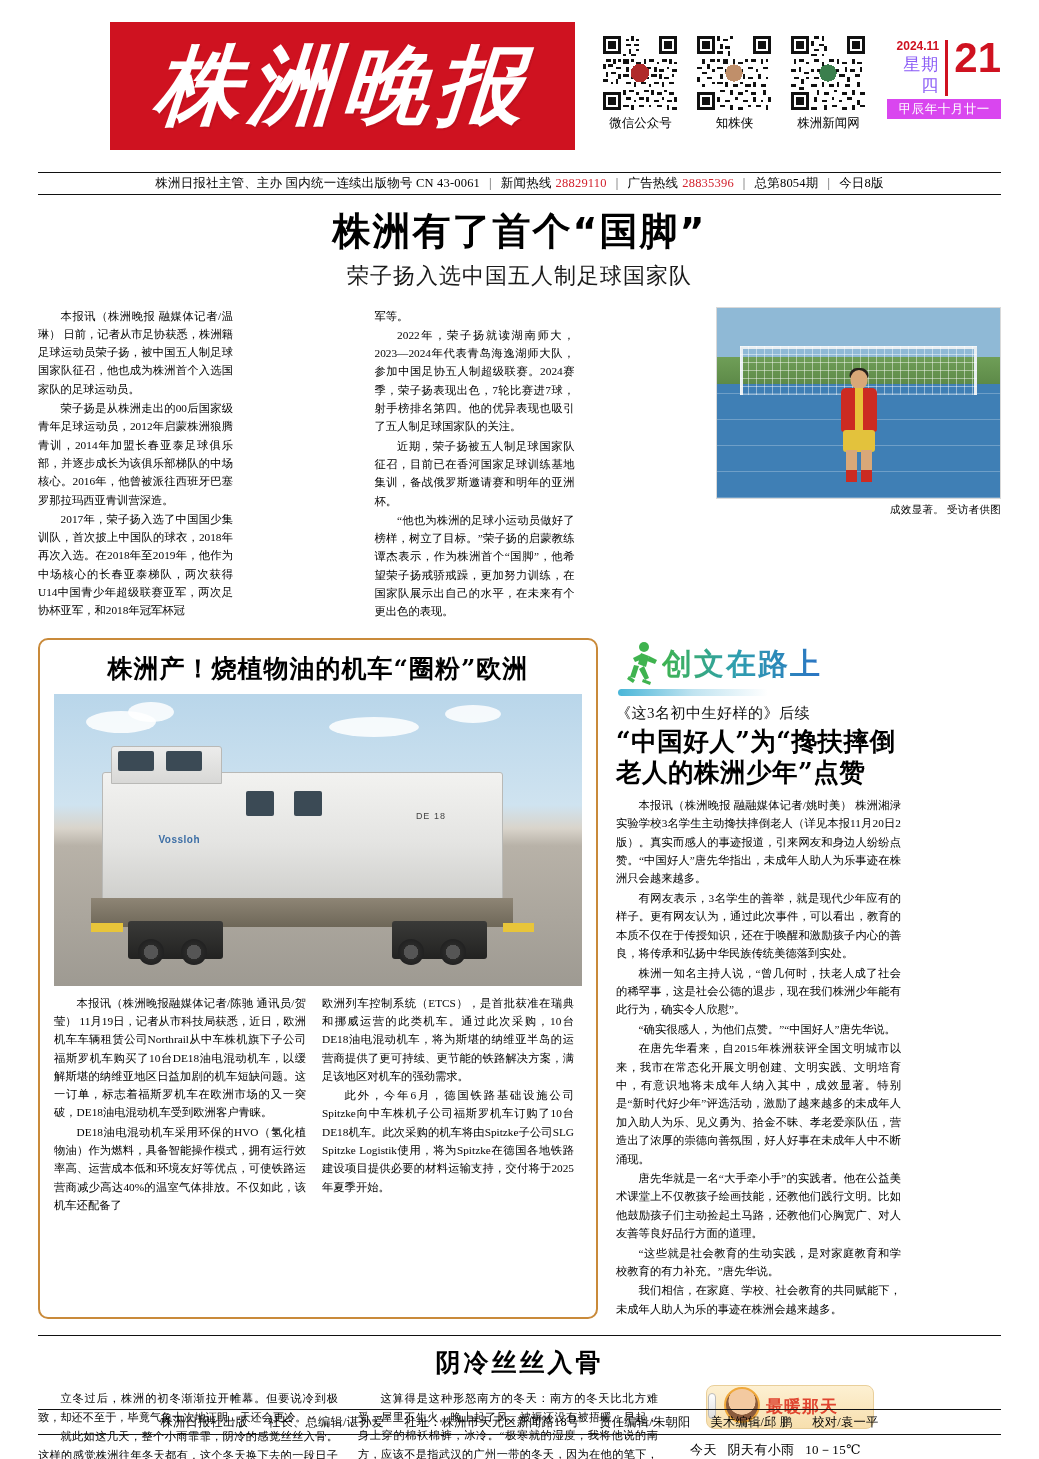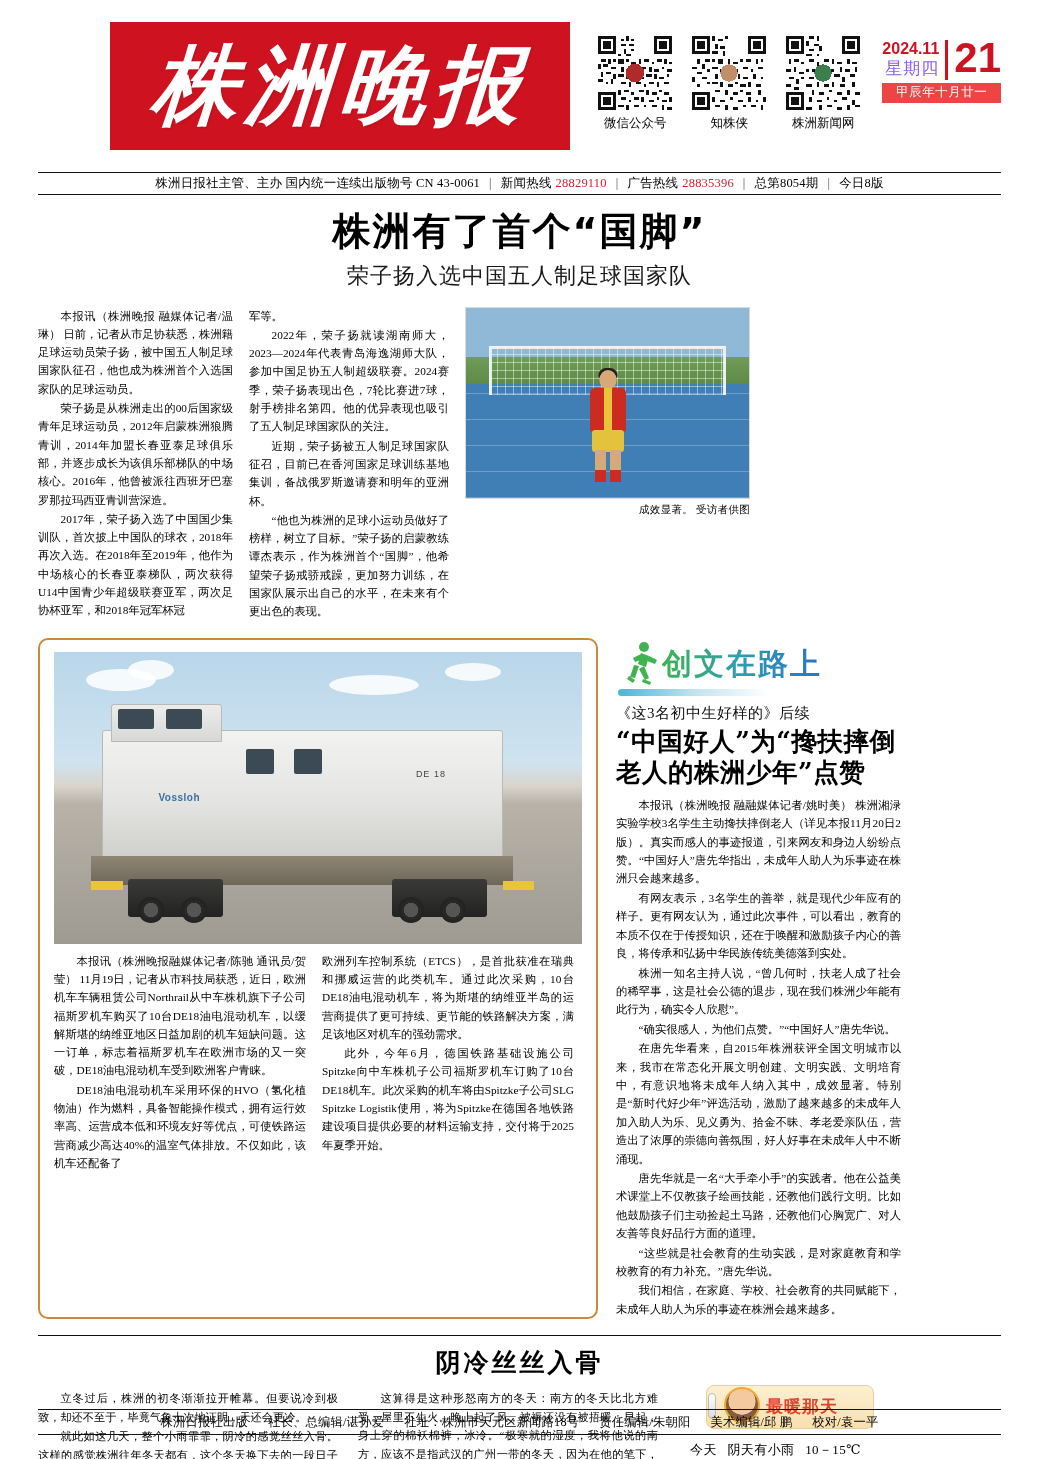--- a/index.html
+++ b/index.html
@@ -33,44 +33,44 @@
     text-shadow: 2px 2px 0 rgba(0,0,0,.06);
     white-space: nowrap;
   }
   .qr-group { display: flex; gap: 20px; margin-left: 28px; padding-top: 14px; justify-content: flex-end; }
   .qr-item { width: 74px; text-align: center; }
   .qr-img { width: 74px; height: 74px; position: relative; background:#fff; }
   .qr-label { font-size: 12.5px; margin-top: 5px; font-family: "Liberation Serif", serif; white-space: nowrap; }
   .date-block { margin-left: 22px; padding-top: 18px; width: 122px; }
   .date-top { display: flex; align-items: flex-start; }
   .date-left { text-align: right; padding-right: 6px; border-right: 3px solid #cf1220; }
-  .date-ym { color: #cf1220; font-weight: 700; font-size: 16px; font-family: "Liberation Sans", sans-serif; line-height: 1.15; }
+  .date-ym { color: #cf1220; font-weight: 700; font-size: 12px; font-family: "Liberation Sans", sans-serif; line-height: 1.15; }
   .date-dow { color: #8b5cf6; font-weight: 400; font-size: 17px; line-height: 1.25; letter-spacing: 1px; }
   .date-day { color: #cf1220; font-weight: 700; font-size: 42px; line-height: .88; padding-left: 6px;
               font-family: "Liberation Sans", sans-serif; }
-  .date-lunar { background: #ef4444; color: #fff; font-size: 12.5px; text-align: center;
+  .date-lunar { background: #d946ef; color: #fff; font-size: 12.5px; text-align: center;
                 padding: 1.5px 3px; margin-top: 3px; letter-spacing: .5px; white-space: nowrap; }
 
   
   .infobar {
     border-top: 1.5px solid #111; border-bottom: 1.5px solid #111;
     margin: 22px 0 0 0; height: 23px; display: flex; align-items: center; justify-content: center;
     font-size: 12.5px; letter-spacing: .2px;
   }
   .infobar span { white-space: nowrap; }
   .infobar .sep { margin: 0 9px; color: #555; }
   .infobar .red { color: #d21f2b; }
 
   
   .lead { padding-top: 14px; }
   .lead-title { text-align: center; font-size: 38px; font-weight: 700; letter-spacing: 2px;
                 font-family: "DejaVu Sans", sans-serif; line-height: 1.2; }
   .lead-sub { text-align: center; font-size: 22px; margin-top: 6px; letter-spacing: 1px;
               font-family: "Liberation Sans", sans-serif; color: #1a1a1a; }
-  .lead-body { display: flex; gap: 16px; margin-top: 16px; }
+  .lead-body { display: flex; gap: 16px; margin-top: 16px; justify-content: space-between; }
   .col-text { font-size: 11.3px; line-height: 1.62; text-align: justify; }
   .col-text p { text-indent: 2em; margin-bottom: 1px; }
   .lead-c1 { width: 195px; }
   .lead-c2 { width: 200px; }
   .lead-photo { width: 285px; }
   .photo-frame { width: 285px; height: 192px; position: relative; overflow: hidden; border: 1px solid #d9d9d9; }
   .cap { font-size: 10.5px; text-align: right; margin-top: 4px; letter-spacing: .3px; }
 
   
   .middle { display: flex; gap: 18px; margin-top: 16px; }
@@ -519,20 +519,21 @@
           </div>
         </div>
         <div class="cap">成效显著。 受访者供图</div>
       </div>
     </div>
   </div>
 
   <div class="middle">
 
     <div class="train-box">
+      <div class="train-title">株洲产！烧植物油的机车“圈粉”欧洲</div>
       <div class="train-photo">
         <div class="ph-train">
           <div class="cloud" style="left:6%;top:6%;width:70px;height:22px"></div>
           <div class="cloud" style="left:14%;top:3%;width:46px;height:20px"></div>
           <div class="cloud" style="left:52%;top:8%;width:90px;height:20px"></div>
           <div class="cloud" style="left:74%;top:4%;width:56px;height:18px"></div>
           <div class="loco">
             <div class="cab"></div>
             <div class="win" style="left:4%;top:-18%;width:9%;height:16%"></div>
             <div class="win" style="left:16%;top:-18%;width:9%;height:16%"></div>

